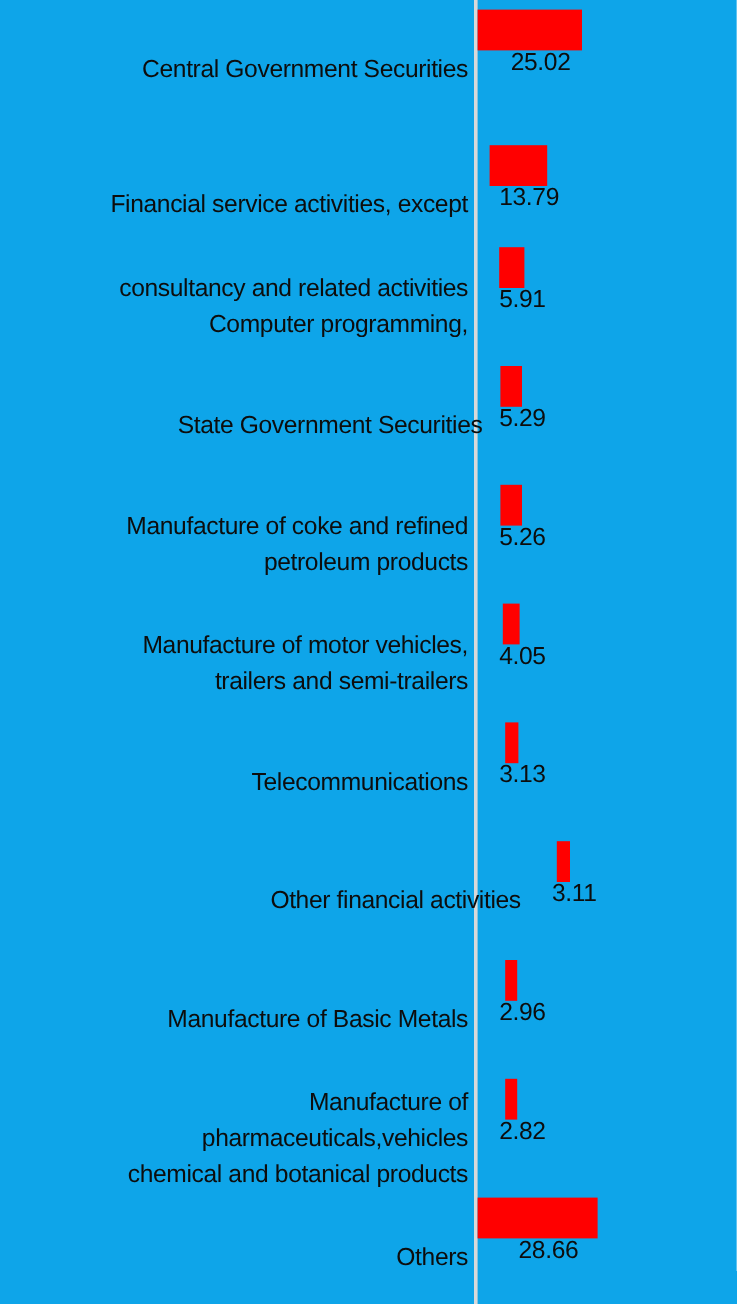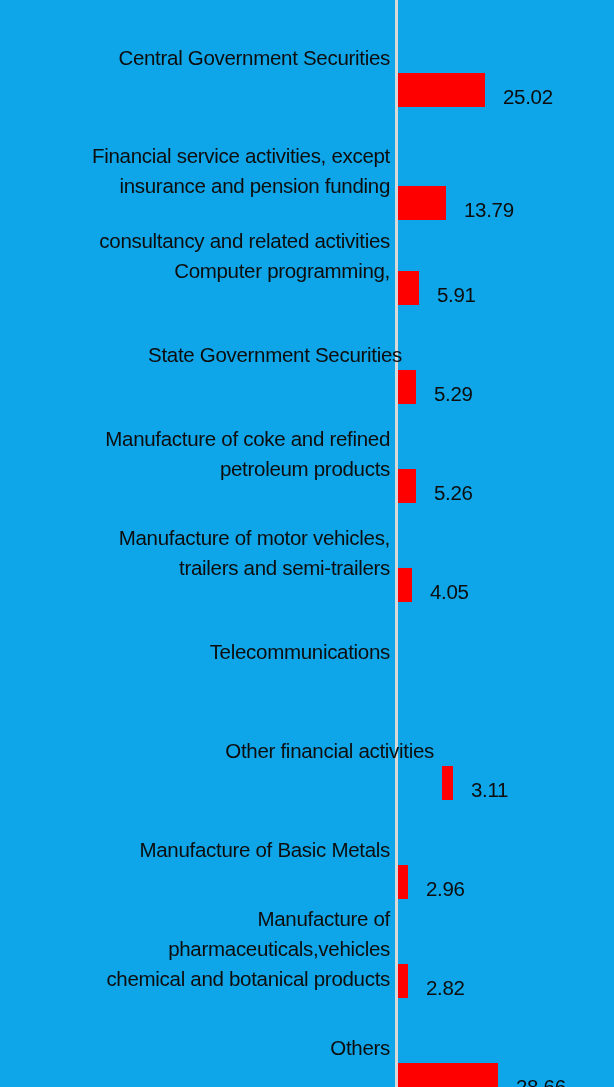--- a/index.html
+++ b/index.html
@@ -53,21 +53,22 @@
   }
   .cat-label span {
     display: block;
   }
   .bar-wrap {
     position: absolute;
     left: 398px;
     top: 0;
     height: 99px;
     display: flex;
-    align-items: flex-end;
+    align-items: center;
+    flex-direction: column;
   }
   .bar {
     height: 34px;
     background: #ff0000;
     flex: 0 0 auto;
   }
   .bar-value {
     margin-left: 18px;
     color: #0d0d0d;
     font-family: "Liberation Sans", sans-serif;
@@ -88,21 +89,20 @@
           <span>Central Government Securities</span>
         </div>
         <div class="bar-wrap">
           <div class="bar" style="width: 87px; background: rgb(255, 0, 0);"></div>
           <div class="bar-value">25.02</div>
         </div>
       </div>
       <div class="bar-row" style="top: 121px;">
         <div class="cat-label">
           <span>Financial service activities, except</span>
-          <span>insurance and pension funding</span>
         </div>
         <div class="bar-wrap">
           <div class="bar" style="width: 48px; background: rgb(255, 0, 0);"></div>
           <div class="bar-value">13.79</div>
         </div>
       </div>
       <div class="bar-row" style="top: 206px;">
         <div class="cat-label">
           <span>consultancy and related activities</span>
           <span>Computer programming,</span>
@@ -138,20 +138,24 @@
         </div>
         <div class="bar-wrap">
           <div class="bar" style="width: 14px; background: rgb(255, 0, 0);"></div>
           <div class="bar-value">4.05</div>
         </div>
       </div>
       <div class="bar-row" style="top: 602px;">
         <div class="cat-label">
           <span>Telecommunications</span>
         </div>
+        <div class="bar-wrap">
+          <div class="bar" style="width: 11px; background: rgb(255, 0, 0);"></div>
+          <div class="bar-value">3.13</div>
+        </div>
       </div>
       <div class="bar-row" style="top: 701px; margin-left: 44px;">
         <div class="cat-label">
           <span>Other financial activities</span>
         </div>
         <div class="bar-wrap">
           <div class="bar" style="width: 11px; background: rgb(255, 0, 0);"></div>
           <div class="bar-value">3.11</div>
         </div>
       </div>

